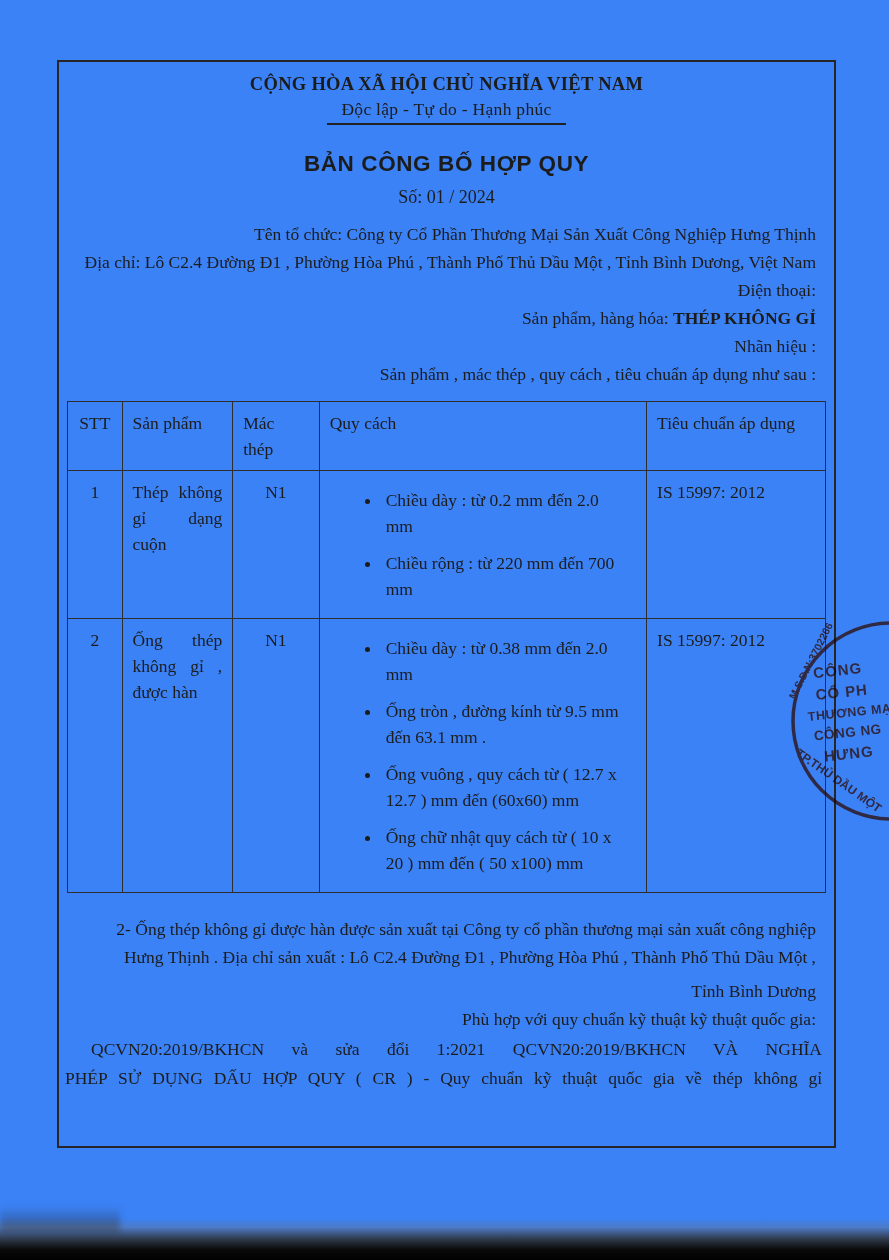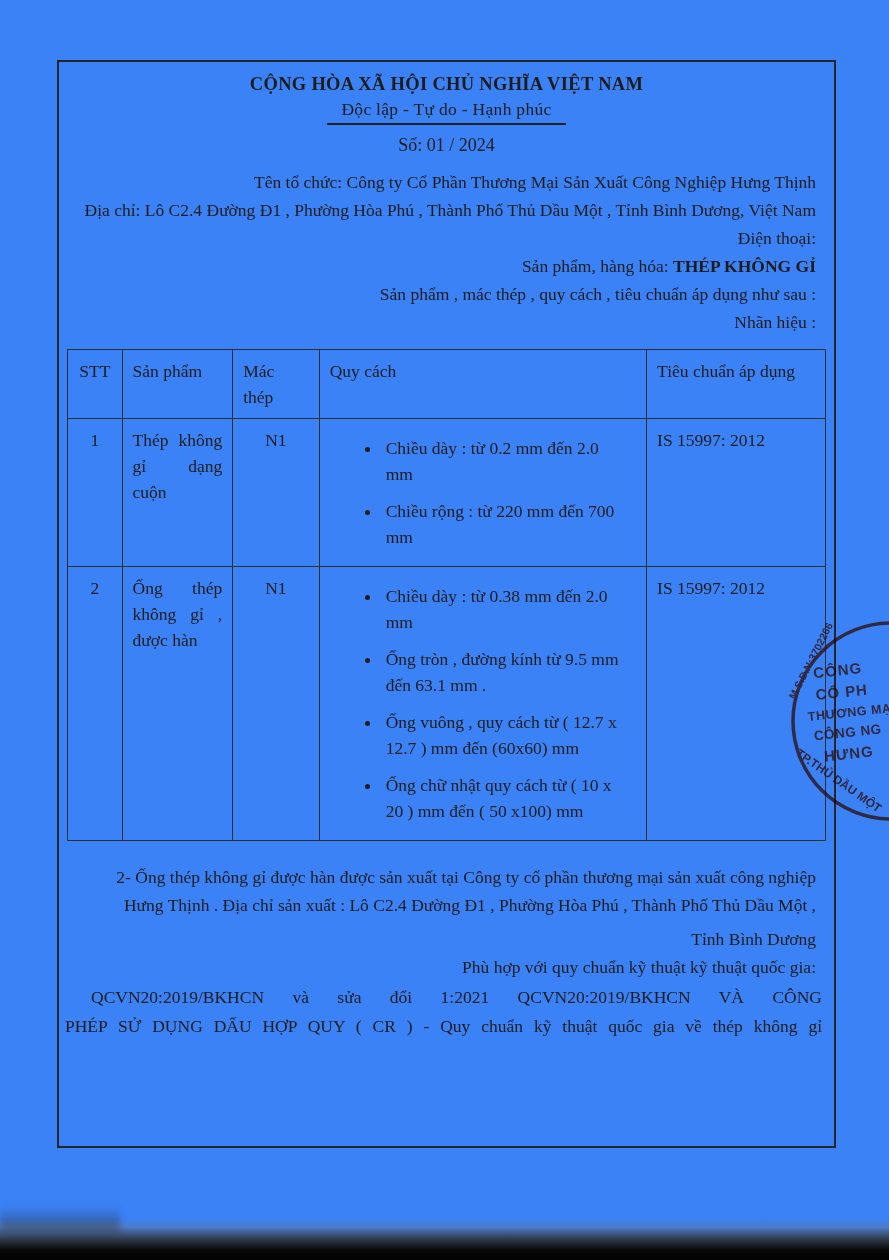--- a/index.html
+++ b/index.html
@@ -77,31 +77,32 @@
 
 <div class="page">
 
   <div class="frame">
 
     <div class="country">CỘNG HÒA XÃ HỘI CHỦ NGHĨA VIỆT NAM</div>
     <div class="motto-wrap">
       <span class="motto">Độc lập - Tự do - Hạnh phúc</span>
     </div>
 
+    <div class="title">BẢN CÔNG BỐ HỢP QUY</div>
     <div class="doc-number">Số: 01 / 2024</div>
 
     <div class="para mt">Tên tổ chức: Công ty Cổ Phần Thương Mại Sản Xuất Công Nghiệp Hưng Thịnh</div>
     <div class="para">Địa chỉ: Lô C2.4 Đường Đ1 , Phường Hòa Phú , Thành Phố Thủ Dầu Một , Tỉnh Bình Dương, Việt Nam</div>
     <div class="para">Điện thoại:</div>
     <div class="para indent">
       <span>Sản phẩm, hàng hóa:</span>
       <b>THÉP KHÔNG GỈ</b>
     </div>
+    <div class="para indent">Nhãn hiệu :</div>
     <div class="para indent">Sản phẩm , mác thép , quy cách , tiêu chuẩn áp dụng như sau :</div>
-    <div class="para indent">Nhãn hiệu :</div>
 
     <table class="doc-table">
       <colgroup>
         <col style="width:7.2%">
           <col style="width:14.6%">
           <col style="width:11.4%">
           <col style="width:43.2%">
           <col style="width:23.6%">
       </colgroup>
       <thead>
@@ -145,21 +146,21 @@
 
     <div class="notes">
       <div class="para note hang">
         <span>2-</span>
         <span>Ống thép không gỉ được hàn được sản xuất tại Công ty cổ phần thương mại sản xuất công nghiệp Hưng Thịnh . Địa chỉ sản xuất : Lô C2.4 Đường Đ1 , Phường Hòa Phú , Thành Phố Thủ Dầu Một ,</span>
       </div>
     </div>
 
     <div class="para province">Tỉnh Bình Dương</div>
     <div class="para indent">Phù hợp với quy chuẩn kỹ thuật kỹ thuật quốc gia:</div>
-    <div class="final-line first">QCVN20:2019/BKHCN và sửa đổi 1:2021 QCVN20:2019/BKHCN VÀ CÔNG</div>
+    <div class="final-line first">QCVN20:2019/BKHCN và sửa đổi 1:2021 QCVN20:2019/BKHCN VÀ NGHĨA</div>
     <div class="final-line">PHÉP SỬ DỤNG DẤU HỢP QUY ( CR ) - Quy chuẩn kỹ thuật quốc gia về thép không gỉ</div>
 
   </div>
 
   <div class="stamp">
     <svg width="210" height="230" viewBox="0 0 210 230" xmlns="http://www.w3.org/2000/svg" font-family="Liberation Sans, DejaVu Sans, sans-serif">
       <circle cx="105" cy="115" r="98" fill="none" stroke-width="3.5" stroke="#c8382c"></circle>
       <text x="9" y="94" font-size="10.5" font-weight="bold" transform="rotate(-63 9 94)" fill="#c8382c">M.S.D.N:3702266</text>
       <text x="9" y="149" font-size="12" font-weight="bold" transform="rotate(35 9 149)" fill="#c8382c">TP.THỦ DẦU MỘT</text>
       <g transform="rotate(-6 60 110)">

